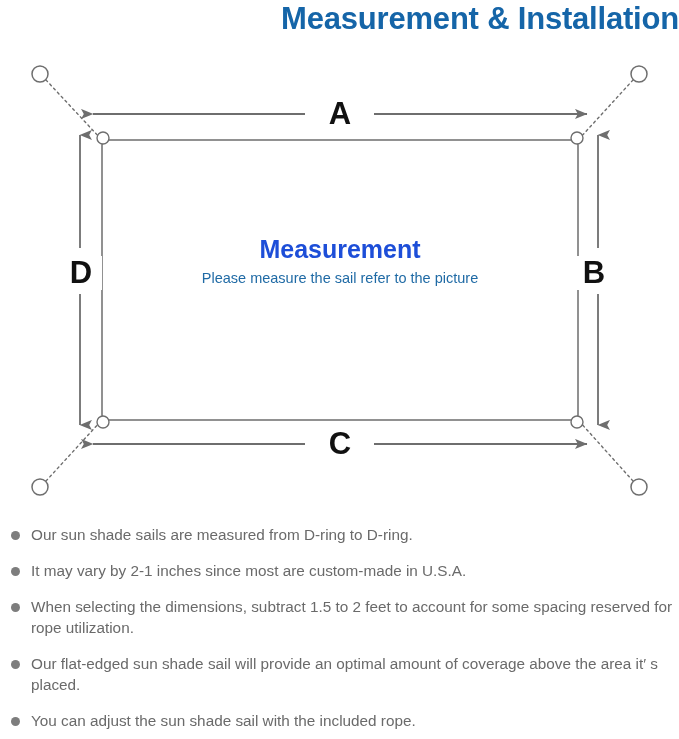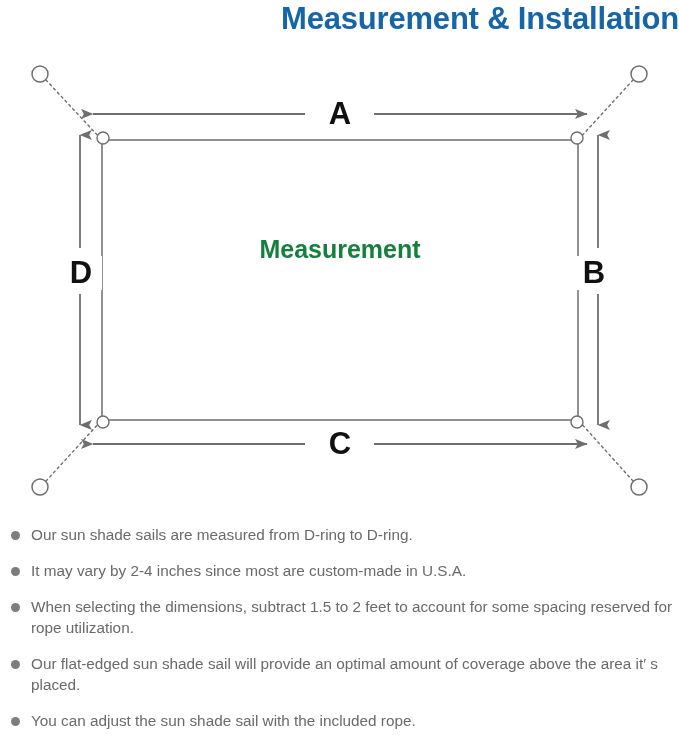--- a/index.html
+++ b/index.html
@@ -71,21 +71,21 @@
     position: absolute;
     left: 110px;
     top: 190px;
     width: 460px;
     text-align: center;
     z-index: 2;
   }
   #sail-heading {
     font-size: 25px;
     font-weight: bold;
-    color: #15803d;
+    color: #1d4ed8;
     line-height: 30px;
     margin-bottom: 5px;
   }
   #sail-subheading {
     font-size: 14.5px;
     font-weight: normal;
     color: #1f6aa5;
     line-height: 19px;
   }
 
@@ -183,31 +183,32 @@
     </g>
   </svg>
 
   <div id="dim-label-a" class="dim-label">A</div>
   <div id="dim-label-b" class="dim-label">B</div>
   <div id="dim-label-c" class="dim-label">C</div>
   <div id="dim-label-d" class="dim-label">D</div>
 
   <div id="sail-center-text">
     <div id="sail-heading">Measurement</div>
+    <div id="sail-subheading">Please measure the sail refer to the picture</div>
   </div>
 </div>
 
 <div id="notes-list">
   <div class="note-item">
     <span class="note-bullet"></span>
     <span>Our sun shade sails are measured from D-ring to D-ring.</span>
   </div>
   <div class="note-item">
     <span class="note-bullet"></span>
-    <span>It may vary by 2-4 inches since most are custom-made in U.S.A.</span>
+    <span>It may vary by 2-1 inches since most are custom-made in U.S.A.</span>
   </div>
   <div class="note-item">
     <span class="note-bullet"></span>
     <span>When selecting the dimensions, subtract 1.5 to 2 feet to account for some spacing reserved for rope utilization.</span>
   </div>
   <div class="note-item">
     <span class="note-bullet"></span>
     <span>Our flat-edged sun shade sail will provide an optimal amount of coverage above the area it′ s placed.</span>
   </div>
   <div class="note-item">

